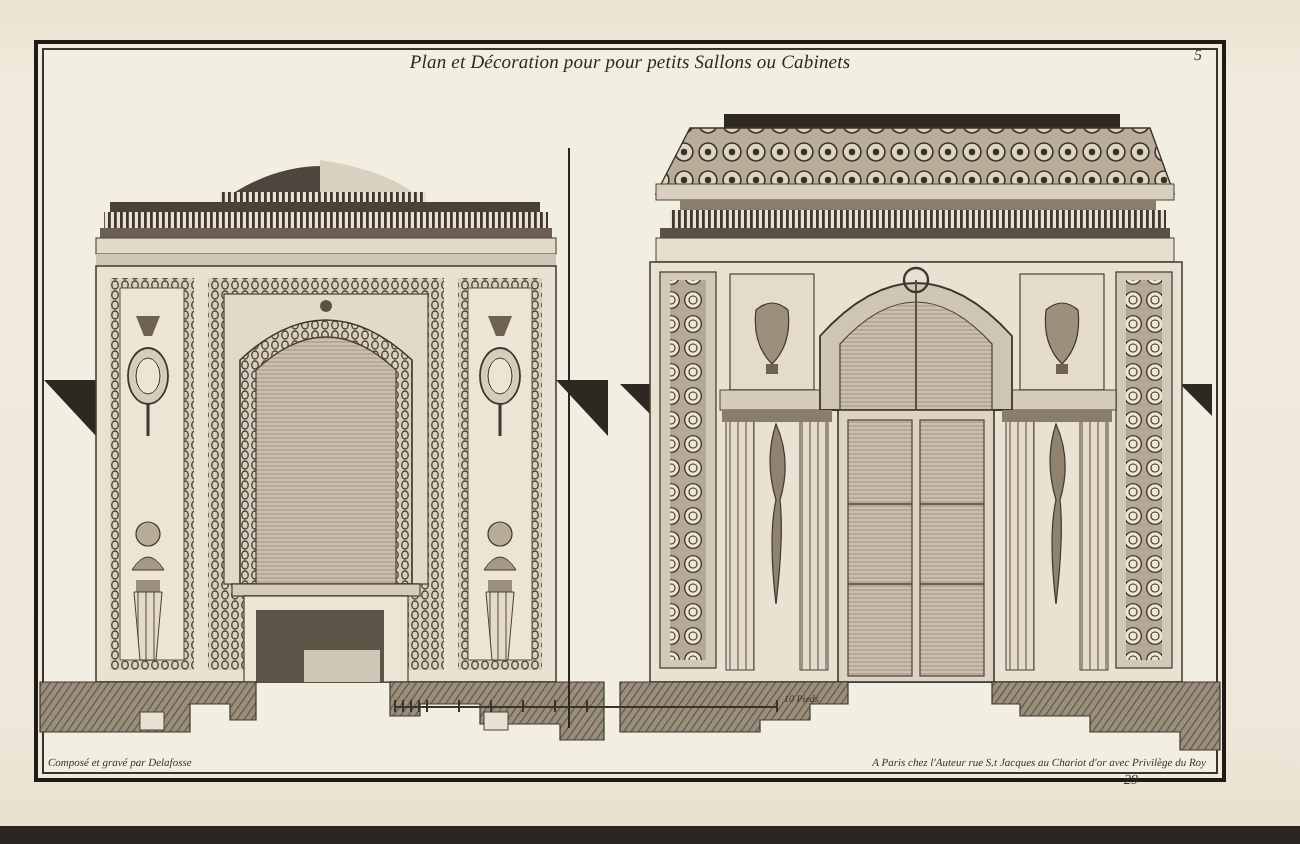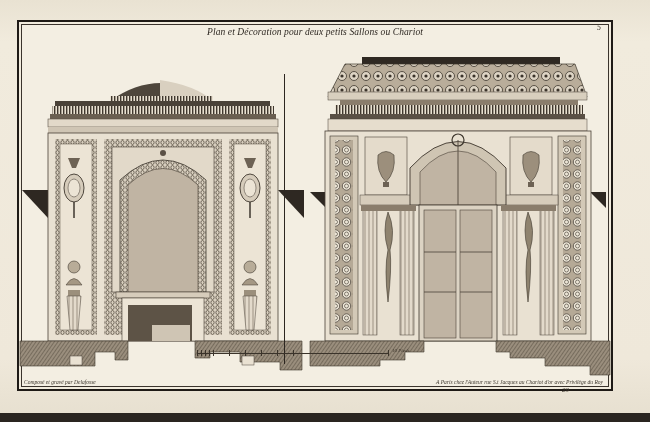--- a/index.html
+++ b/index.html
@@ -19,21 +19,21 @@
   .sig-mark{position:absolute;left:562px;top:386px;font-style:italic;font-size:7px;color:#3a332a;}
   svg{position:absolute;}
 </style>
 </head>
 <body>
 
 <div class="sheet"></div>
 <div class="sheet-bottom"></div>
 
 <div class="plate">
-  <div class="title">Plan et Décoration pour deux petits Sallons ou Chariot</div>
+  <div class="title">Plan et Décoration pour pour petits Sallons ou Cabinets</div>
   <div class="plate-num">5</div>
   <div class="credit-left">Composé et gravé par Delafosse</div>
   <div class="credit-right">A Paris chez l'Auteur rue S.t Jacques au Chariot d'or avec Privilège du Roy</div>
 </div>
 
 <svg width="650" height="422" viewBox="0 0 650 422" style="left:0;top:0;">
   <defs>
     <pattern id="hatch" width="3" height="3" patternUnits="userSpaceOnUse" patternTransform="rotate(35)">
       <rect width="3" height="3" fill="#9a8e7d"></rect>
       <line x1="0" y1="0" x2="0" y2="3" stroke="#5e5447" stroke-width="1.2"></line>

